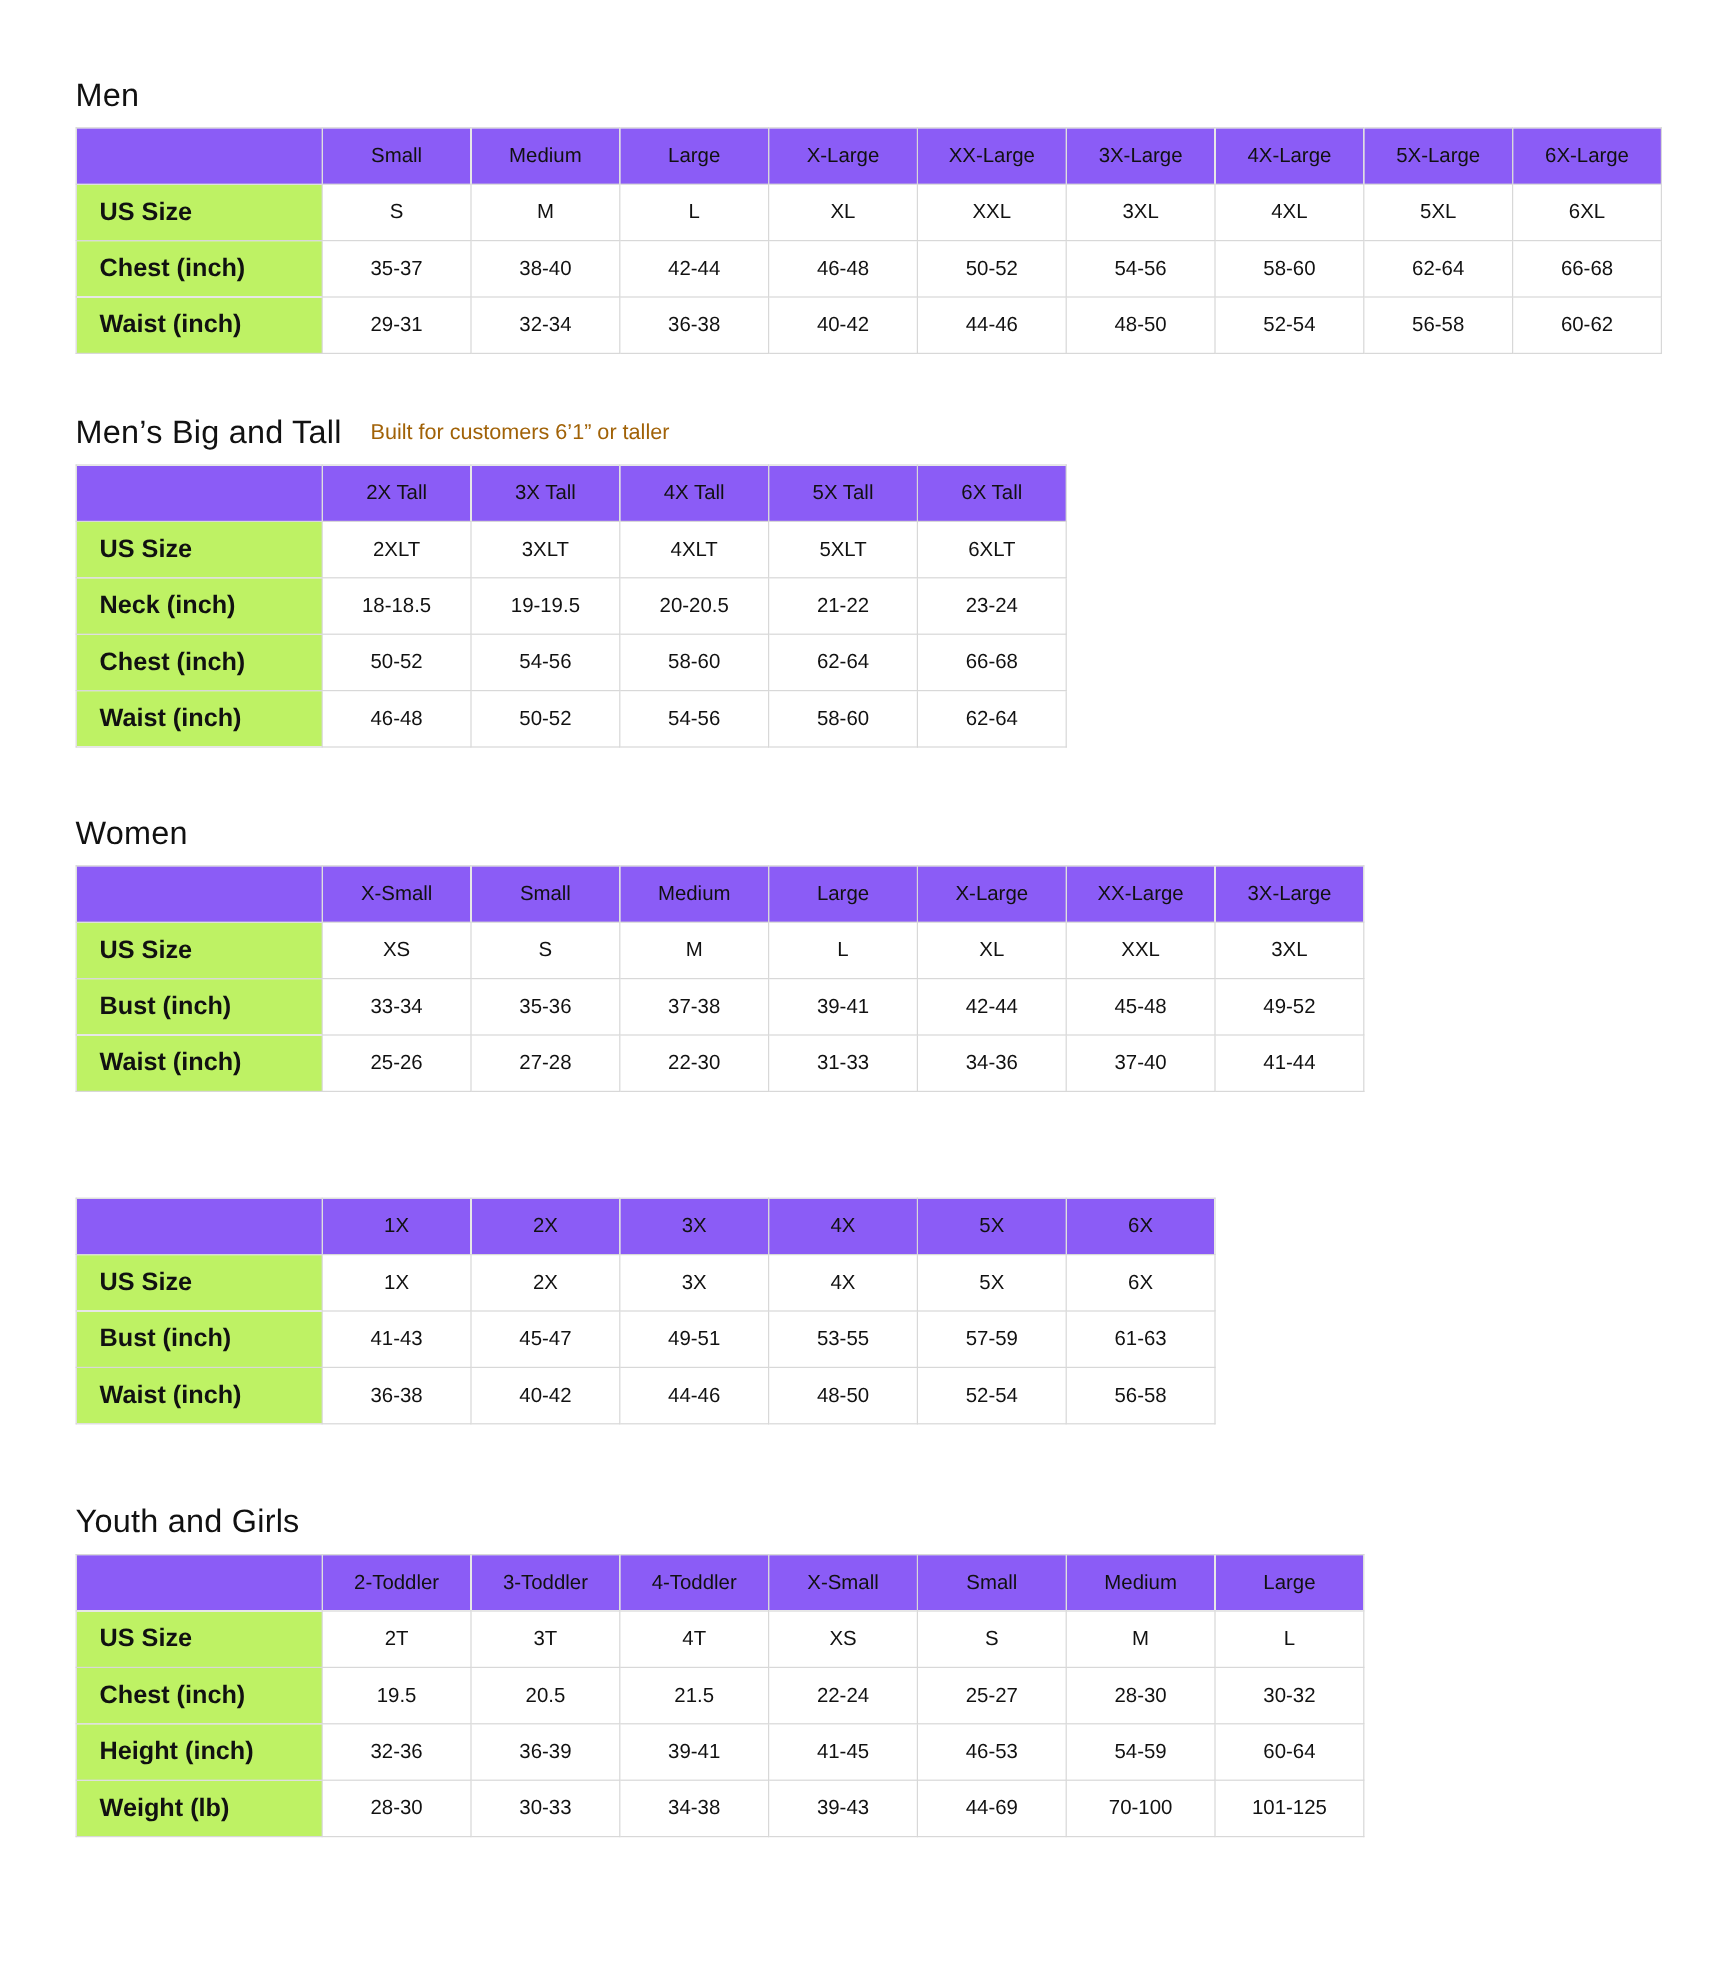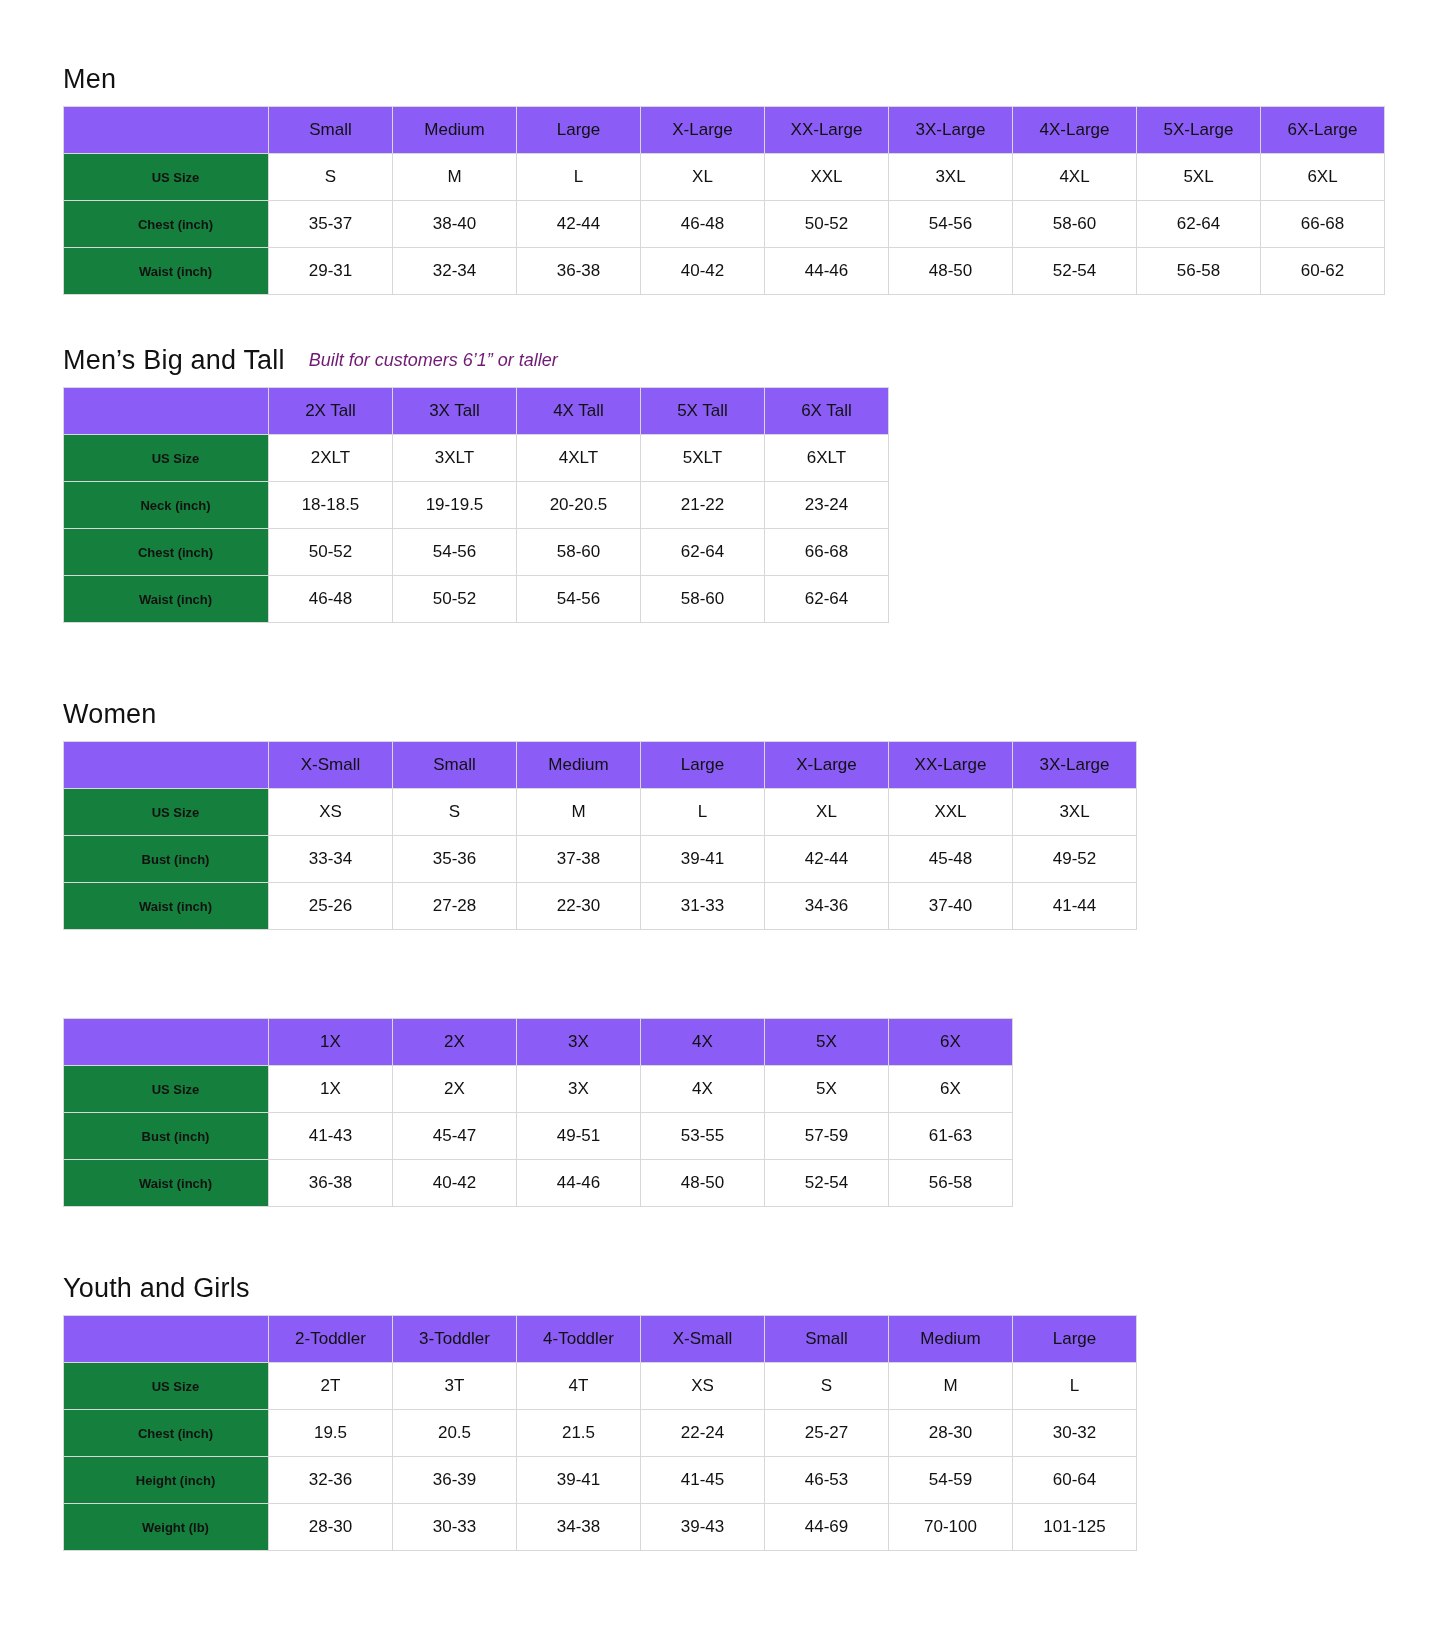--- a/index.html
+++ b/index.html
@@ -11,41 +11,40 @@
   body {
     font-family: "Liberation Sans", sans-serif;
     color: #111111;
     overflow: hidden;
   }
   .page {
     padding: 64px 0 0 63px;
   }
   section.size-section { display: block; }
   section.size-section:nth-of-type(2) { margin-top: 50px; }
-  section.size-section:nth-of-type(3) { margin-top: 76px; }
+  section.size-section:nth-of-type(3) { margin-top: 56px; }
   section.size-section:nth-of-type(4) { margin-top: 88px; }
   section.size-section:nth-of-type(5) { margin-top: 66px; }
 
   .section-header {
     display: flex;
     align-items: center;
     margin-bottom: 11px;
   }
   .section-title {
     font-size: 27px;
     font-weight: 400;
     letter-spacing: 0.2px;
     white-space: pre-wrap;
     color: #111111;
   }
   .section-subtitle {
-    font-style: italic;
     font-size: 18px;
     margin-left: 24px;
-    color: #701a75;
+    color: #a16207;
   }
   .section-subtitle:empty { display: none; }
 
   table.size-table {
     border-collapse: collapse;
     table-layout: fixed;
   }
   table.size-table th,
   table.size-table td {
     border: 1px solid #d8d8d8;
@@ -54,25 +53,25 @@
     font-weight: 400;
     text-align: center;
     vertical-align: middle;
     overflow: hidden;
   }
   table.size-table thead th {
     background: #8b5cf6;
     font-weight: 400;
   }
   table.size-table td.row-label {
-    background: #15803d;
-    text-align: center;
+    background: #bef264;
+    text-align: left;
     padding-left: 19px;
     font-weight: 700;
-    font-size: 13px;
+    font-size: 21px;
   }
   col.label-col { width: 205px; }
   col.data-col  { width: 124px; }
 </style>
 </head>
 <body>
 
 <div class="page">
     <section class="size-section">
       <div class="section-header">

